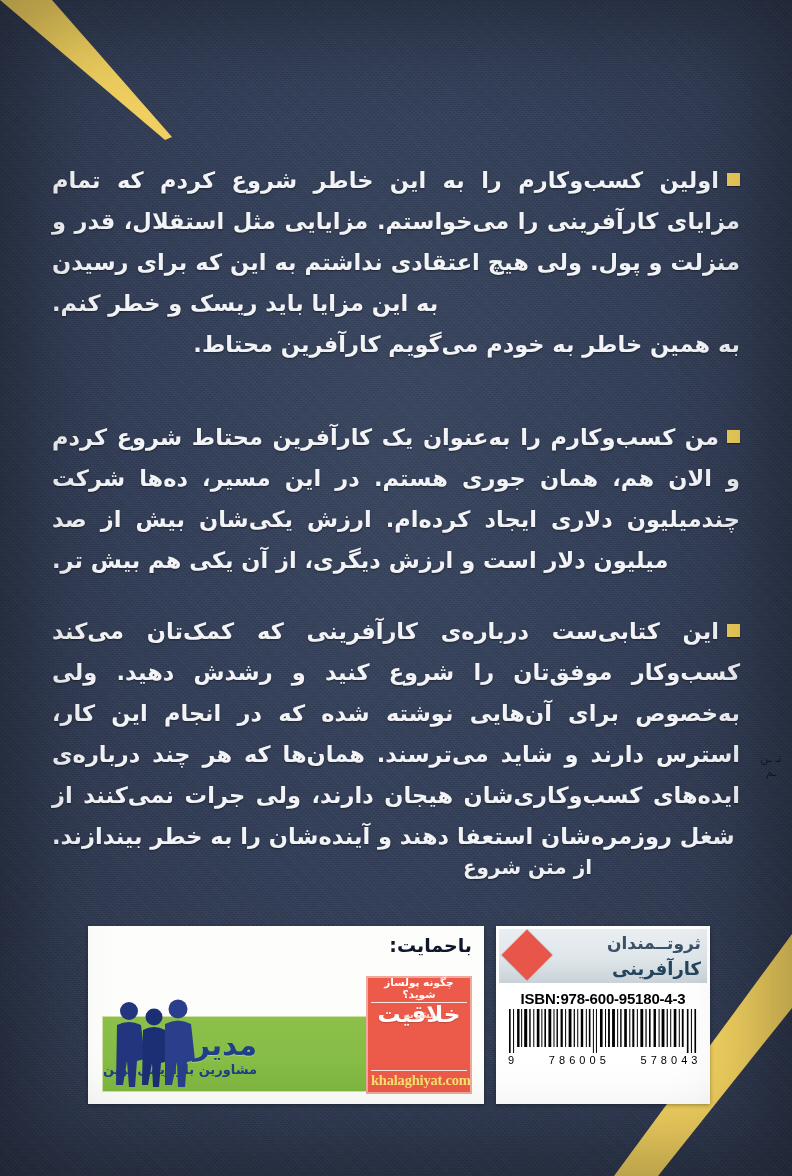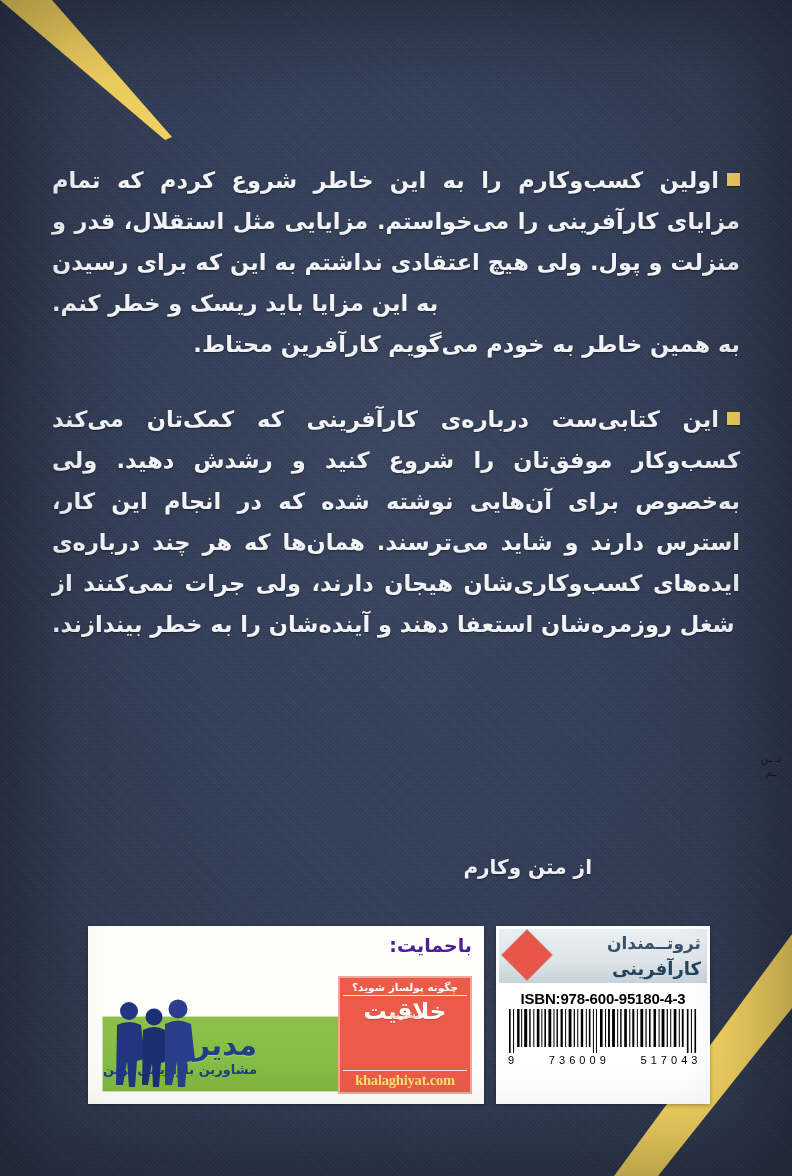--- a/index.html
+++ b/index.html
@@ -66,21 +66,21 @@
     font-weight:600;
   }
   .para .bullet{
     display:inline-block;
     width:13px;height:13px;
     background:#edcd5a;
     margin-left:8px;
     vertical-align:2px;
     box-shadow:0 1px 1px rgba(0,0,0,.4);
   }
-  .para.p1{ margin-bottom:34px; }
+  .para.p1{ margin-bottom:52px; }
   .para .tail{
     display:block;
     text-align:left;
     text-align-last:right;
   }
   .attribution{
     position:absolute;
     top:855px;
     right:200px;
     color:#eef0f4;
@@ -201,21 +201,21 @@
   
   .sponsor-panel{
     flex:1;
     background:#fdfdfb;
     position:relative;
     box-shadow:0 1px 4px rgba(0,0,0,.35);
   }
   .support-label{
     position:absolute;
     top:8px;right:12px;
-    color:#4c1d95;
+    color:#0f172a;
     font-size:19px;font-weight:800;
     direction:rtl;
     letter-spacing:-.3px;
   }
 
   
   .green-bar{
     position:absolute;
     left:14px;bottom:12px;
     width:268px;height:76px;
@@ -246,21 +246,21 @@
   .people{
     position:absolute;
     left:8px;bottom:2px;
     width:86px;height:92px;
   }
 
   
   .red-box{
     position:absolute;
     right:12px;bottom:10px;
-    width:134px;height:118px;
+    width:106px;height:118px;
     background:#ec5a4a;
     border:2px solid #f0a79d;
     box-sizing:border-box;
     padding:3px;
     display:flex;flex-direction:column;
     justify-content:flex-end;
   }
   .red-top{
     color:#ffffff;
     font-size:10.5px;
@@ -321,28 +321,31 @@
     <polygon points="330,18 330,92 196,260 152,260" fill="#efcf5f"></polygon>
   </svg>
 
   <div class="quote-block">
 
     <p class="para p1">
       <span class="bullet"></span><span>اولین کسب‌وکارم را به این خاطر شروع کردم که تمام مزایای کارآفرینی را می‌خواستم. مزایایی مثل استقلال، قدر و منزلت و پول. ولی هیچ اعتقادی نداشتم به این که برای رسیدن به این مزایا باید ریسک و خطر کنم.</span>
       <span class="tail">به همین خاطر به خودم می‌گویم کارآفرین محتاط.</span>
     </p>
 
+    <p class="para p2">
+      <span class="bullet"></span><span>من کسب‌وکارم را به‌عنوان یک کارآفرین محتاط شروع کردم و الان هم، همان جوری هستم. در این مسیر، ده‌ها شرکت چندمیلیون دلاری ایجاد کرده‌ام. ارزش یکی‌شان بیش از صد میلیون دلار است و ارزش دیگری، از آن یکی هم بیش تر.</span>
+    </p>
 
     <p class="para p3">
       <span class="bullet"></span><span>این کتابی‌ست درباره‌ی کارآفرینی که کمک‌تان می‌کند کسب‌وکار موفق‌تان را شروع کنید و رشدش دهید. ولی به‌خصوص برای آن‌هایی نوشته شده که در انجام این کار، استرس دارند و شاید می‌ترسند. همان‌ها که هر چند درباره‌ی ایده‌های کسب‌وکاری‌شان هیجان دارند، ولی جرات نمی‌کنند از شغل روزمره‌شان استعفا دهند و آینده‌شان را به خطر بیندازند.</span>
     </p>
 
   </div>
 
-  <div class="attribution">از متن وکارم</div>
+  <div class="attribution">از متن شروع</div>
 
   <div class="edge-marks">تـ ـن ـم</div>
 
   <div class="bottom">
 
     <div class="pub-card">
 
       <div class="pub-logo">
         <div class="diamond"></div>
         <div class="pub-logo-text">
@@ -403,22 +406,22 @@
             <rect x="170" y="0" width="1" height="38"></rect>
             <rect x="173" y="0" width="1.8" height="38"></rect>
             <rect x="178" y="0" width="1.6" height="44"></rect>
             <rect x="182" y="0" width="1" height="44"></rect>
             <rect x="185.5" y="0" width="1.6" height="44"></rect>
           </g>
         </svg>
 
         <div class="barcode-digits">
           <span>9</span>
-          <span>7 3 6 0 0 9</span>
-          <span>5 1 7 0 4 3</span>
+          <span>7 8 6 0 0 5</span>
+          <span>5 7 8 0 4 3</span>
         </div>
       </div>
     </div>
 
     <div class="sponsor-panel">
 
       <div class="support-label">باحمایت:</div>
 
       <div class="green-bar">
         <svg class="people" viewBox="0 0 86 92" preserveAspectRatio="xMidYMax meet">

